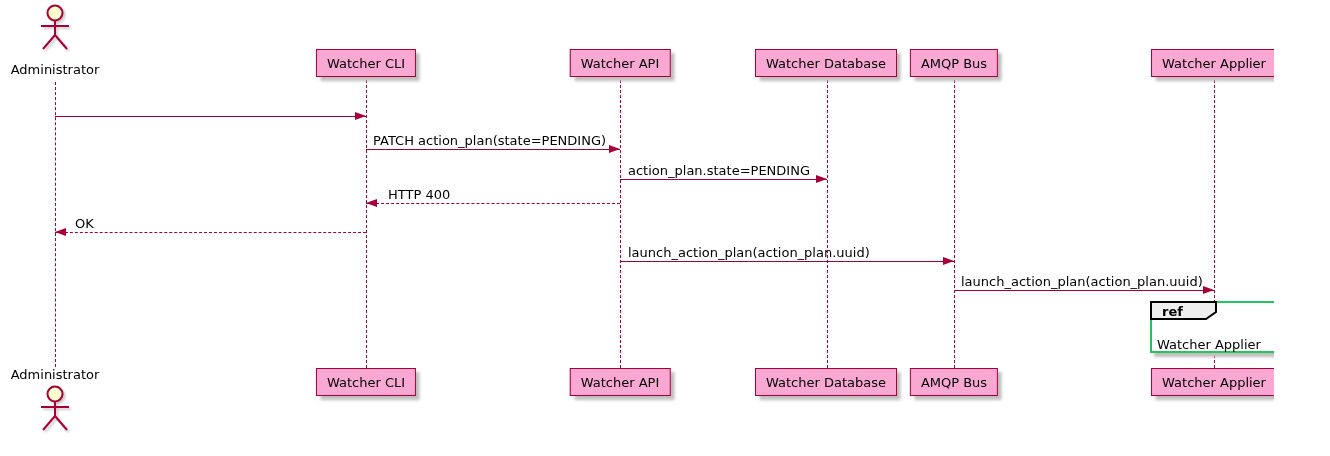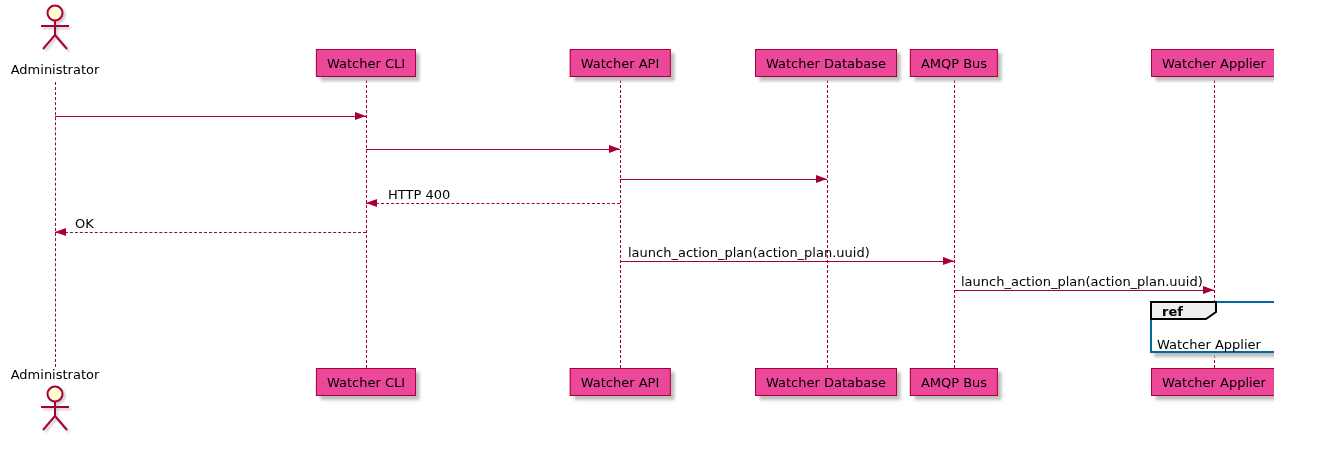--- a/index.html
+++ b/index.html
@@ -12,21 +12,21 @@
     overflow:hidden;
   }
   .lifeline{
     position:absolute;width:0;
     border-left:1px dashed #A80036;
     z-index:1;
   }
   .pbox{
     position:absolute;
     transform:translateX(-50%);
-    background:#ec4899;
+    background:#f9a8d4;
     border:1.5px solid #A80036;
     padding:5px 10px 4px 10px;
     line-height:17px;
     white-space:nowrap;
     box-shadow:4px 4px 3px #bdbdbd;
     z-index:3;
     text-align:left;
   }
   .actor-label{
     position:absolute;
@@ -43,21 +43,21 @@
     position:absolute;white-space:nowrap;z-index:2;
     line-height:15px;
   }
   .arrowhead{position:absolute;width:0;height:0;border-style:solid;z-index:2;}
   .arrowhead.right{border-width:4.5px 0 4.5px 11px;border-color:transparent transparent transparent #A80036;}
   .arrowhead.left{border-width:4.5px 11px 4.5px 0;border-color:transparent #A80036 transparent transparent;}
   .ref-box{
     position:absolute;
     left:1150px;top:301px;width:172px;height:52px;
     background:#ffffff;
-    border:2px solid #0369a1;
+    border:2px solid #22c55e;
     box-shadow:4px 4px 3px #bdbdbd;
     z-index:4;
     box-sizing:border-box;
     text-align:right;
   }
   .ref-tab{position:absolute;top:-2px;left:-2px;z-index:5;}
   .ref-keyword{
     position:absolute;top:0px;left:10px;
     font-weight:bold;z-index:6;line-height:17px;
   }
@@ -91,23 +91,25 @@
 
   <div class="pbox" style="left:366px;top:49px;">Watcher CLI</div>
   <div class="pbox" style="left:620px;top:49px;">Watcher API</div>
   <div class="pbox" style="left:826px;top:49px;">Watcher Database</div>
   <div class="pbox" style="left:954px;top:49px;">AMQP Bus</div>
   <div class="pbox" style="left:1214px;top:49px;">Watcher Applier</div>
 
   <div class="msg-line solid" style="left:55px;top:116px;width:311px;"></div>
   <div class="arrowhead right" style="left:355px;top:112px;"></div>
 
+  <div class="msg-label" style="left:373px;top:133px;">PATCH action_plan(state=PENDING)</div>
   <div class="msg-line solid" style="left:366px;top:149px;width:254px;"></div>
   <div class="arrowhead right" style="left:609px;top:145px;"></div>
 
+  <div class="msg-label" style="left:628px;top:163px;">action_plan.state=PENDING</div>
   <div class="msg-line solid" style="left:620px;top:179px;width:207px;"></div>
   <div class="arrowhead right" style="left:816px;top:175px;"></div>
 
   <div class="msg-label" style="left:388px;top:187px;">HTTP 400</div>
   <div class="msg-line dashed" style="left:366px;top:203px;width:254px;"></div>
   <div class="arrowhead left" style="left:366px;top:199px;"></div>
 
   <div class="msg-label" style="left:75px;top:216px;">OK</div>
   <div class="msg-line dashed" style="left:55px;top:232px;width:311px;"></div>
   <div class="arrowhead left" style="left:55px;top:228px;"></div>

